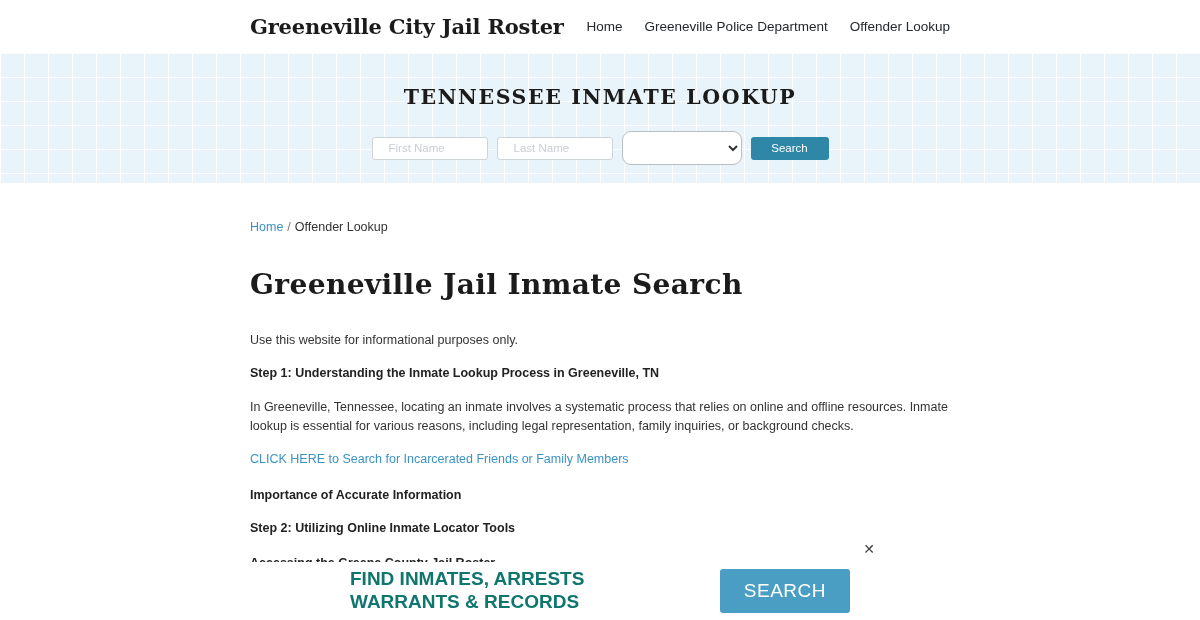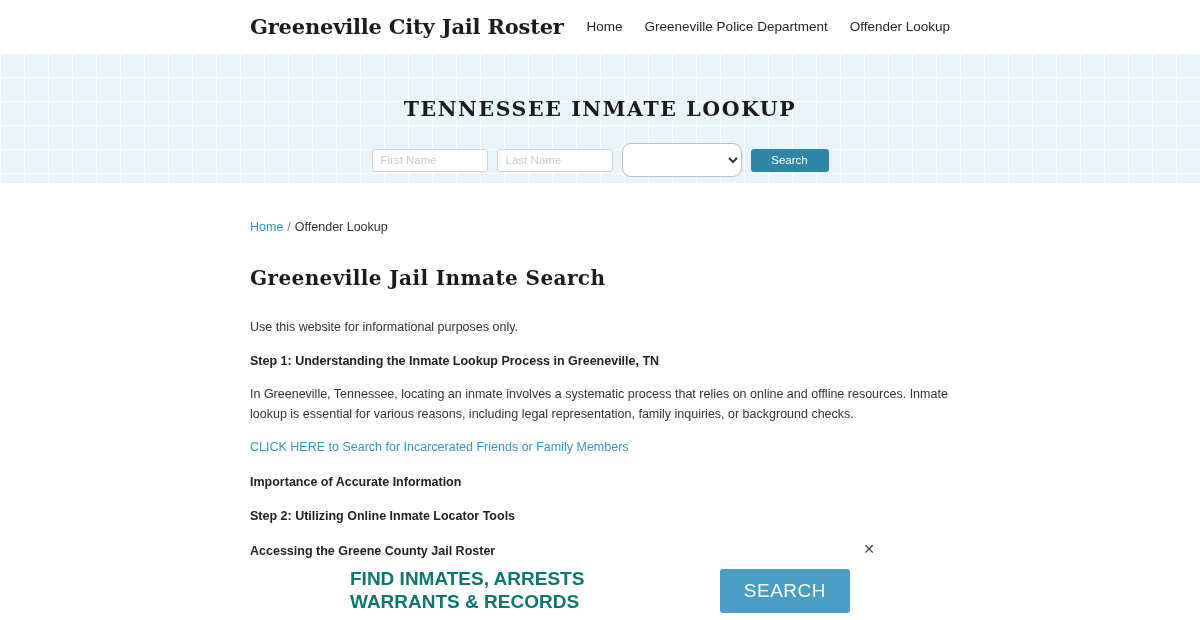--- a/index.html
+++ b/index.html
@@ -58,33 +58,33 @@
     align-items: center;
     justify-content: flex-start;
     padding-top: 28px;
   }
   .hero-title {
     font-family: "DejaVu Serif", serif;
     font-weight: bold;
     font-size: 20.5px;
     letter-spacing: 1.6px;
     color: #1b1b1b;
-    margin: 16px 0 22px 0;
+    margin: 4px 0 22px 0;
   }
   .search-bar {
     display: flex;
     align-items: center;
     gap: 9px;
   }
   .search-bar input[type="text"] {
     width: 116px;
     height: 23px;
     border: 1px solid #cfd4d8;
     border-radius: 3px;
-    padding: 0 8px;
+    padding: 0 16px;
     font-size: 11.5px;
     background: #ffffff;
     color: #333;
   }
   .search-bar input::placeholder { color: #c9ced3; }
   .search-bar select {
     width: 120px;
     height: 25px;
     border: 1px solid #b9bfc5;
     border-radius: 9px;
@@ -112,21 +112,21 @@
     font-size: 12.5px;
     line-height: 1.55;
   }
   .breadcrumb { font-size: 12.5px; color: #333; margin-bottom: 26px; }
   .breadcrumb a { color: #3a93c4; text-decoration: none; }
   .breadcrumb .sep { color: #777; margin: 0 4px; }
 
   .page-title {
     font-family: "DejaVu Serif", serif;
     font-weight: bold;
-    font-size: 20px;
+    font-size: 28px;
     letter-spacing: 0.4px;
     color: #1b1b1b;
     margin: 0 0 24px 0;
   }
   .content p { margin: 0 0 14px 0; color: #333; }
   .content h3 {
     font-size: 12.5px;
     font-weight: bold;
     margin: 0 0 14px 0;
     color: #222;

